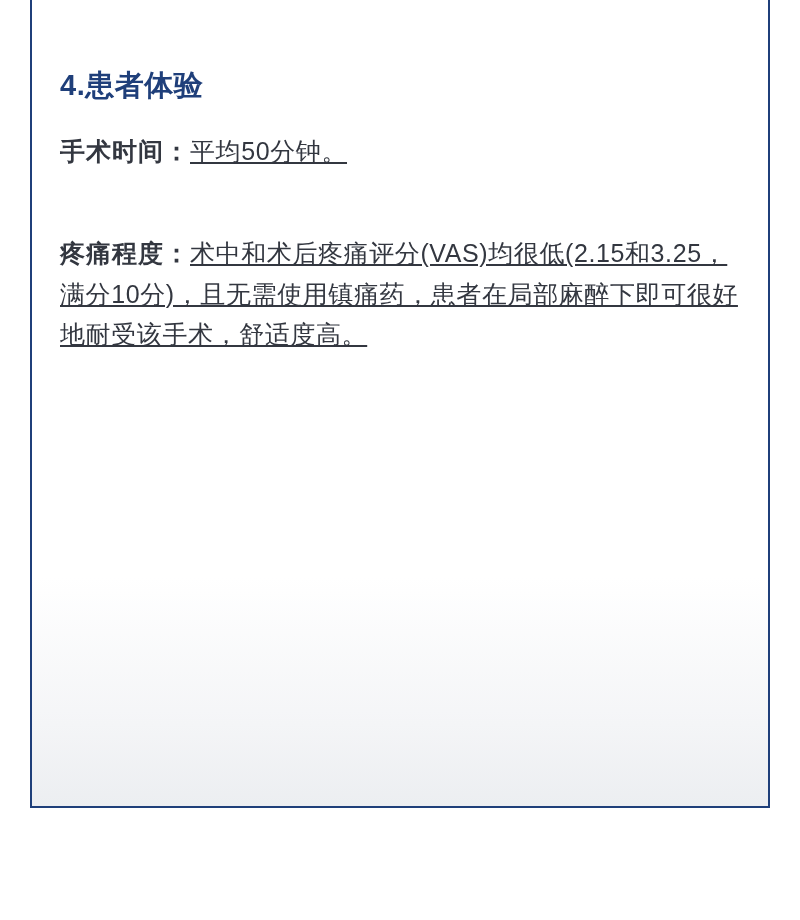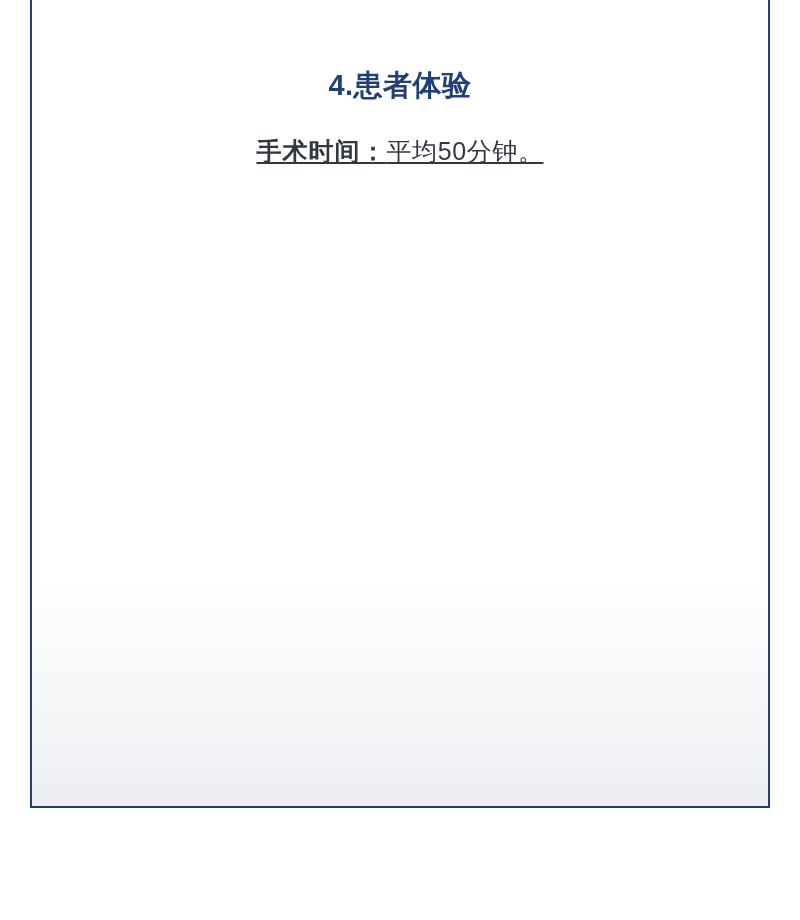--- a/index.html
+++ b/index.html
@@ -11,21 +11,20 @@
     width: 800px;
     height: 920px;
     font-family: "Liberation Sans", sans-serif;
     overflow: hidden;
   }
   .page {
     position: relative;
     width: 676px;
     height: 920px;
     background: #ffffff;
-    text-align: center;
   }
   
   .card {
     position: absolute;
     left: 30px;
     top: -14px;
     width: 740px;
     height: 822px;
     box-sizing: border-box;
     border: 2px solid #1f3f7a;
@@ -54,36 +53,38 @@
     margin: 0;
     letter-spacing: 0.6px;
   }
   .para.first {
     margin-bottom: 62px;
   }
   .lead {
     font-weight: bold;
     color: #333740;
     letter-spacing: 1px;
-    text-decoration: underline;
   }
   .body-text {
     font-weight: normal;
     text-decoration: underline;
   }
 </style>
 </head>
 <body>
 
 <div class="page">
   <div class="card">
     <div class="card-inner">
 
       <h2 class="section-title">4.患者体验</h2>
 
       <p class="para first">
         <span class="lead">手术时间：</span><span class="body-text">平均50分钟。</span>
       </p>
 
+      <p class="para">
+        <span class="lead">疼痛程度：</span><span class="body-text">术中和术后疼痛评分(VAS)均很低(2.15和3.25，满分10分)，且无需使用镇痛药，患者在局部麻醉下即可很好地耐受该手术，舒适度高。</span>
+      </p>
 
     </div>
   </div>
 </div>
 
 </body></html>

